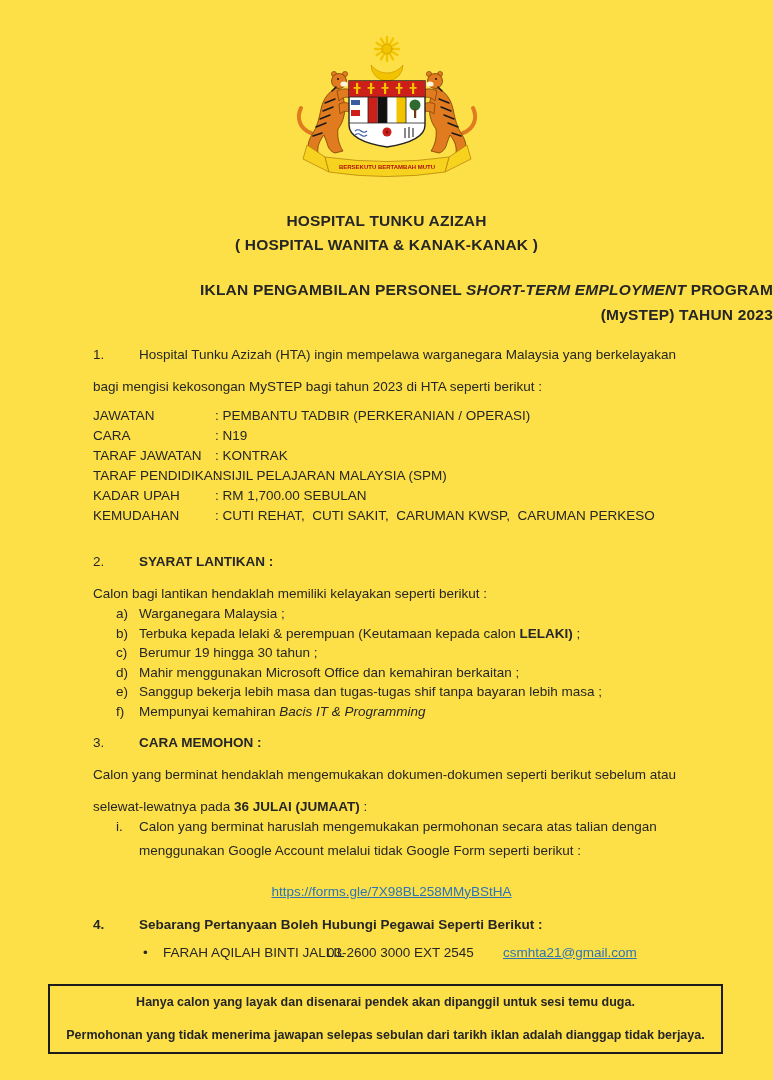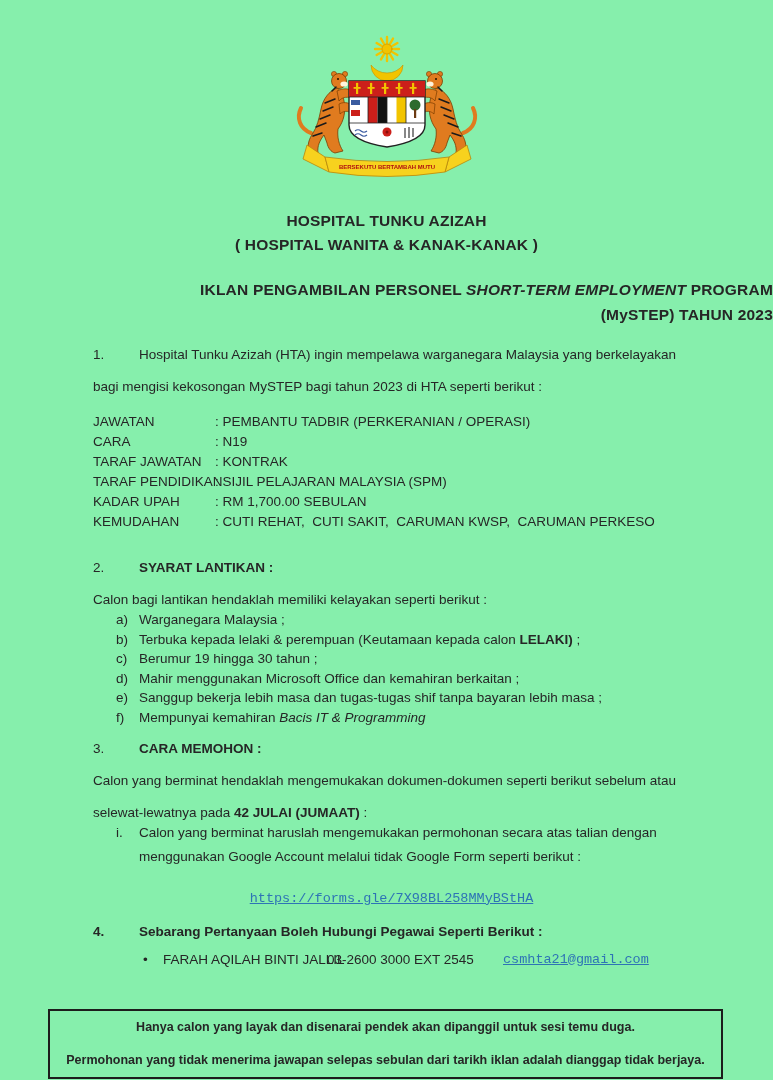--- a/index.html
+++ b/index.html
@@ -1,55 +1,55 @@
 <!DOCTYPE html>
 <html><head>
 <meta charset="utf-8">
 <style>
   html,body{margin:0;padding:0;background:#ffffff;}
   .page{
     position:relative;
     width:773px;height:1080px;
-    background:#86efac;
+    background:#fde047;
     font-family:"Liberation Sans", sans-serif;
     color:#262626;
     overflow:hidden;
   }
   
   .logo{display:block;margin:33px auto 0;width:206px;height:150px;}
   
   .center-title{margin-top:26px;text-align:center;font-size:15.5px;font-weight:bold;line-height:24px;letter-spacing:.2px;}
   .center-heading{margin-top:20px;text-align:right;font-size:15.5px;font-weight:bold;line-height:25px;letter-spacing:.2px;}
   .it{font-style:italic;}
   
   .content{margin:0 83px 0 93px;font-size:13.5px;line-height:20px;}
   .line{white-space:pre;margin-top:12px;}
   .num{display:inline-block;width:46px;}
   .para{margin-top:18px;}
-  .details{margin-top:15px;}
+  .details{margin-top:9px;}
   .drow{line-height:20px;white-space:pre;}
   .dlabel{display:inline-block;width:122px;}
   .dvalue{white-space:pre;}
   .sect-head{margin-top:26px;white-space:pre;}
   .sect-head .bold, b{font-weight:bold;}
   .list{margin-top:0;}
   .litem{line-height:19.5px;padding-left:23px;white-space:nowrap;}
   .lmark{display:inline-block;width:23px;}
   .sect3-head{margin-top:12px;}
   .sub2{margin-top:4px;padding-left:46px;white-space:pre;}
   .linkline{margin-top:21px;text-align:center;}
-  a.doclink{color:#2e74b5;text-decoration:underline;font-family:Liberation Mono, monospace;}
+  a.doclink{color:#2e74b5;text-decoration:underline;}
   .sect4-head{margin-top:13px;font-weight:bold;}
   .contact{margin-top:8px;display:flex;padding-left:50px;white-space:pre;}
   .c-bullet{width:20px;}
   .c-name{width:164px;}
   .c-phone{width:176px;}
   
   .notice{
-    margin:39px 0 0 48px;width:659px;
+    margin:21px 0 0 48px;width:659px;
     border:2px solid #1c1c1c;
     padding:6px 6px 7px;
     text-align:center;font-weight:bold;font-size:12.5px;line-height:20px;
   }
   .nline{white-space:nowrap;}
   .n2{margin-top:13px;}
 </style>
 </head>
 <body>
 
@@ -171,21 +171,21 @@
       <div class="litem"><span class="lmark">a)</span><span><span>Warganegara Malaysia ;</span><b></b><i></i><span></span></span></div>
       <div class="litem"><span class="lmark">b)</span><span><span>Terbuka kepada lelaki &amp; perempuan (Keutamaan kepada calon </span><b>LELAKI)</b><i></i><span> ;</span></span></div>
       <div class="litem"><span class="lmark">c)</span><span><span>Berumur 19 hingga 30 tahun ;</span><b></b><i></i><span></span></span></div>
       <div class="litem"><span class="lmark">d)</span><span><span>Mahir menggunakan Microsoft Office dan kemahiran berkaitan ;</span><b></b><i></i><span></span></span></div>
       <div class="litem"><span class="lmark">e)</span><span><span>Sanggup bekerja lebih masa dan tugas-tugas shif tanpa bayaran lebih masa ;</span><b></b><i></i><span></span></span></div>
       <div class="litem"><span class="lmark">f)</span><span><span>Mempunyai kemahiran </span><b></b><i>Bacis IT &amp; Programming</i><span></span></span></div>
     </div>
 
     <div class="sect-head sect3-head"><span class="num">3.</span><span class="bold">CARA MEMOHON :</span></div>
     <div class="line">Calon yang berminat hendaklah mengemukakan dokumen-dokumen seperti berikut sebelum atau</div>
-    <div class="line"><span>selewat-lewatnya pada </span><b>42 JULAI (JUMAAT)</b><span> :</span></div>
+    <div class="line"><span>selewat-lewatnya pada </span><b>36 JULAI (JUMAAT)</b><span> :</span></div>
     <div class="litem"><span class="lmark">i.</span><span>Calon yang berminat haruslah mengemukakan permohonan secara atas talian dengan</span></div>
     <div class="sub2">menggunakan Google Account melalui tidak Google Form seperti berikut :</div>
 
     <div class="linkline">
       <a class="doclink" href="#">https://forms.gle/7X98BL258MMyBStHA</a>
     </div>
 
     <div class="sect-head sect4-head"><span class="num">4.</span><span class="bold">Sebarang Pertanyaan Boleh Hubungi Pegawai Seperti Berikut :</span></div>
     <div class="contact">
       <span class="c-bullet">•</span>

